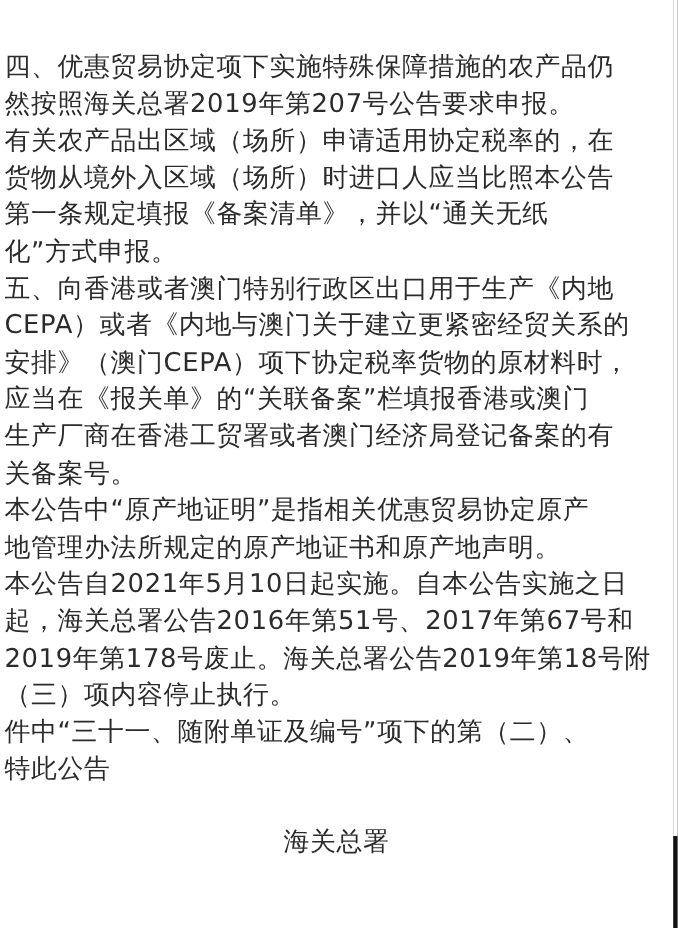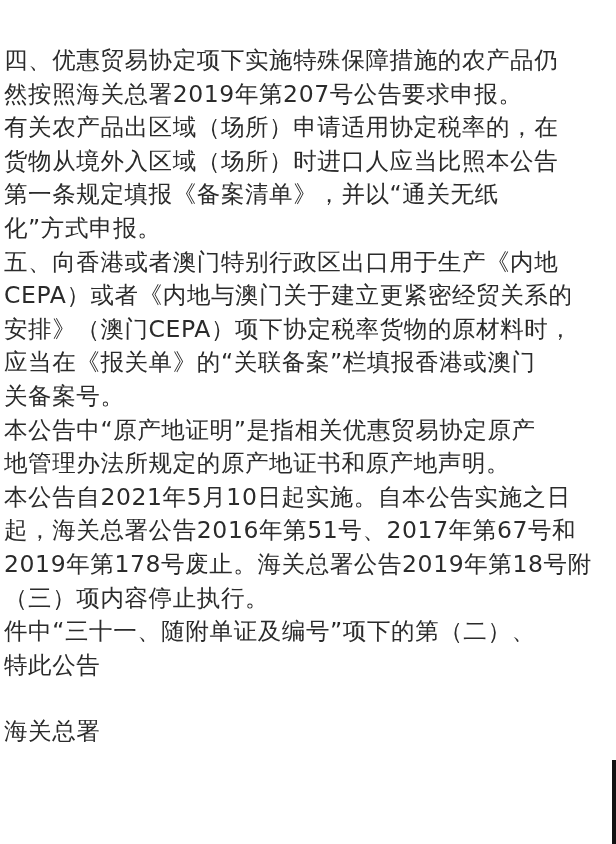--- a/index.html
+++ b/index.html
@@ -6,38 +6,39 @@
   body { width: 616px; height: 844px; overflow: hidden; position: relative; }
   .doc {
     position: absolute; left: 4px; top: 0; width: 606px;
     font-family: "DejaVu Sans", "Liberation Sans", sans-serif;
     font-size: 23.5px; line-height: 33.6px; color: #2b2b2b;
     letter-spacing: 0.6px;
     margin-top: 44px;
   }
   .line { display: block; white-space: nowrap; height: 33.6px; }
   .spacer { display: block; height: 33.6px; }
-  .right { text-align: left; padding-right: 2px; font-family: Liberation Mono, monospace; }
+  .right { text-align: center; padding-right: 2px; }
   .edge { position: absolute; right: 0; top: 0; width: 4px; height: 844px; background: #111; }
   .edge-top { position: absolute; right: 0; top: 0; width: 4px; height: 760px; background: #fff; }
 </style>
 </head>
 <body>
 
 <div class="doc">
   <span class="line">四、优惠贸易协定项下实施特殊保障措施的农产品仍</span>
   <span class="line">然按照海关总署2019年第207号公告要求申报。</span>
   <span class="line">有关农产品出区域（场所）申请适用协定税率的，在</span>
   <span class="line">货物从境外入区域（场所）时进口人应当比照本公告</span>
   <span class="line">第一条规定填报《备案清单》，并以“通关无纸</span>
   <span class="line">化”方式申报。</span>
   <span class="line">五、向香港或者澳门特别行政区出口用于生产《内地</span>
   <span class="line">CEPA）或者《内地与澳门关于建立更紧密经贸关系的</span>
   <span class="line">安排》（澳门CEPA）项下协定税率货物的原材料时，</span>
   <span class="line">应当在《报关单》的“关联备案”栏填报香港或澳门</span>
+  <span class="line">生产厂商在香港工贸署或者澳门经济局登记备案的有</span>
   <span class="line">关备案号。</span>
   <span class="line">本公告中“原产地证明”是指相关优惠贸易协定原产</span>
   <span class="line">地管理办法所规定的原产地证书和原产地声明。</span>
   <span class="line">本公告自2021年5月10日起实施。自本公告实施之日</span>
   <span class="line">起，海关总署公告2016年第51号、2017年第67号和</span>
   <span class="line">2019年第178号废止。海关总署公告2019年第18号附</span>
   <span class="line">（三）项内容停止执行。</span>
   <span class="line">件中“三十一、随附单证及编号”项下的第（二）、</span>
   <span class="line">特此公告</span>
   <span class="spacer"></span>

